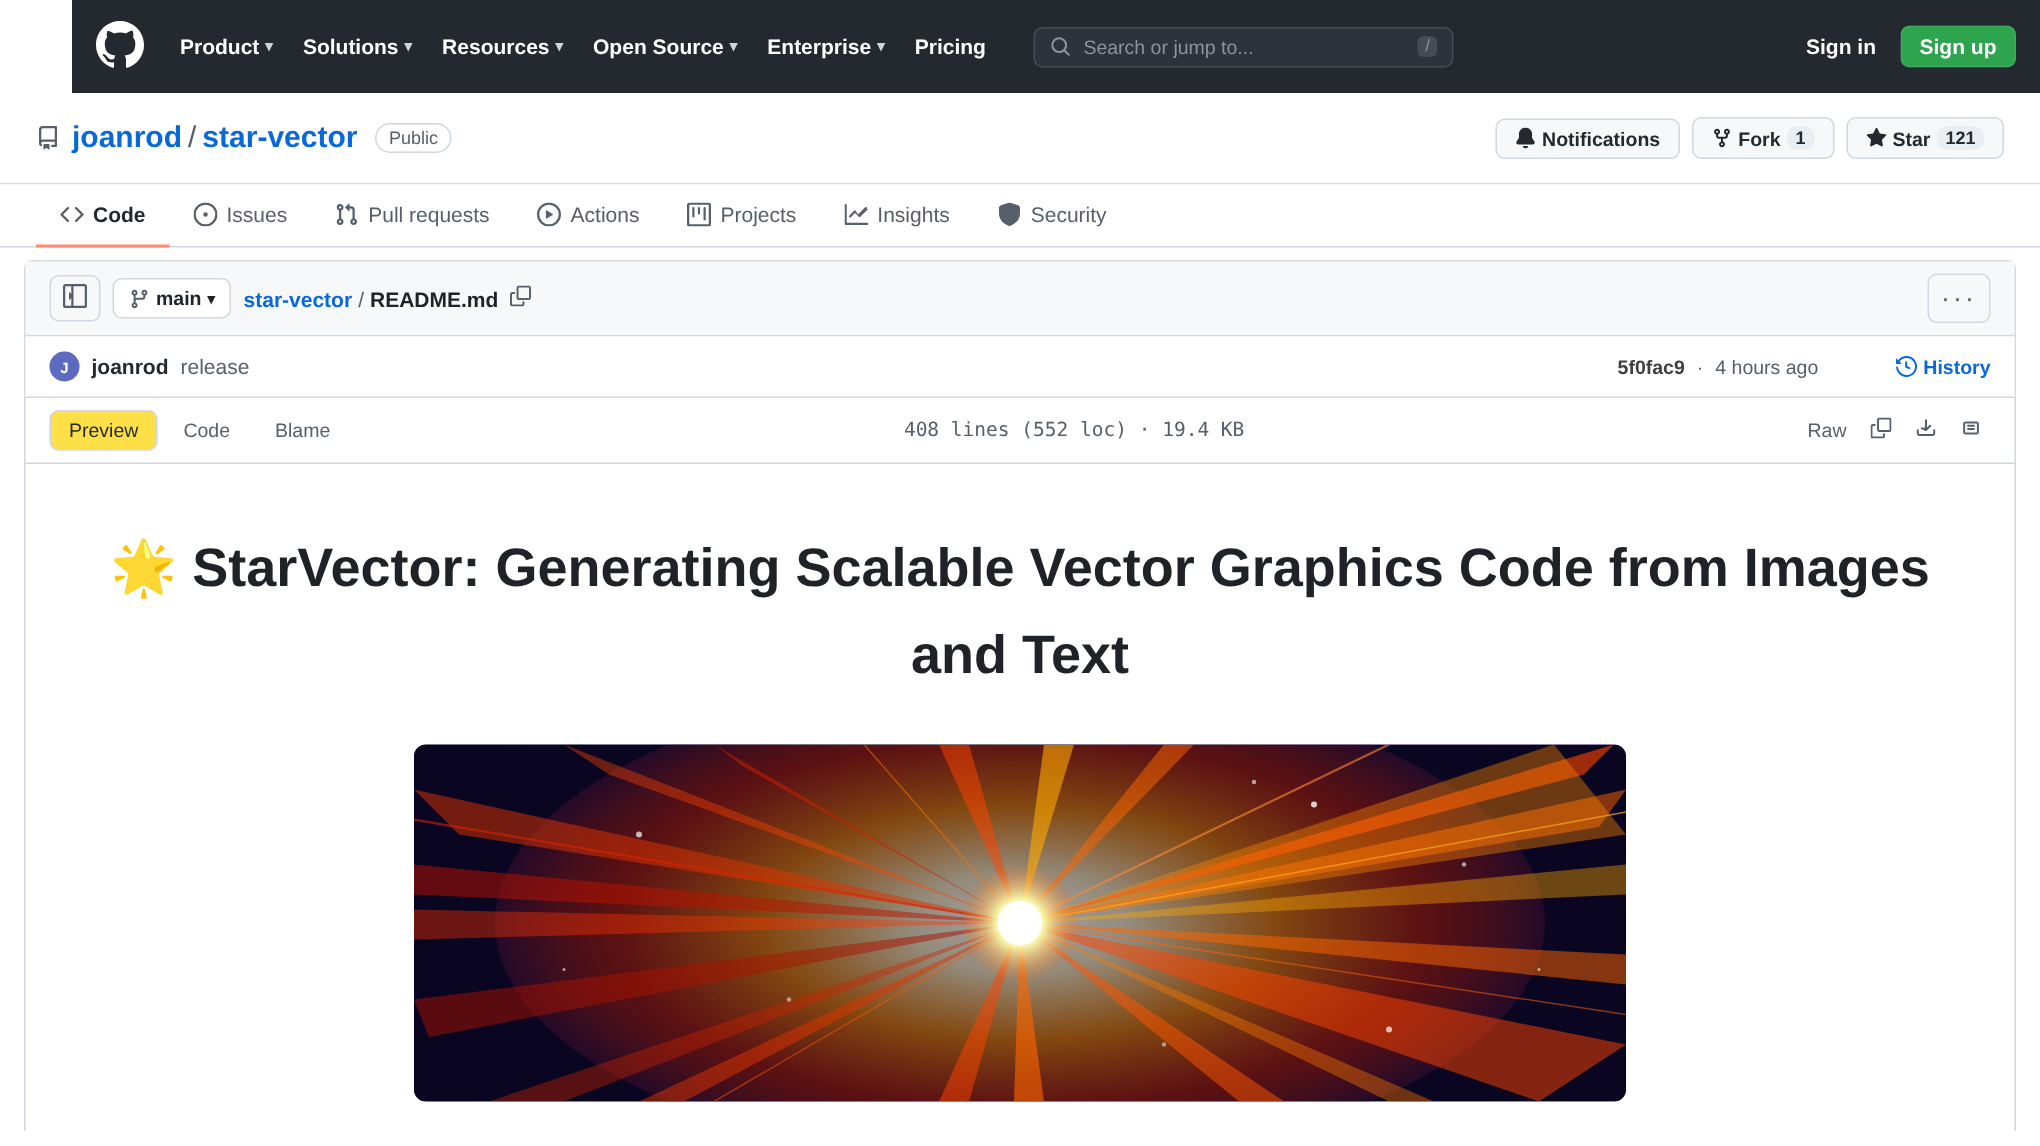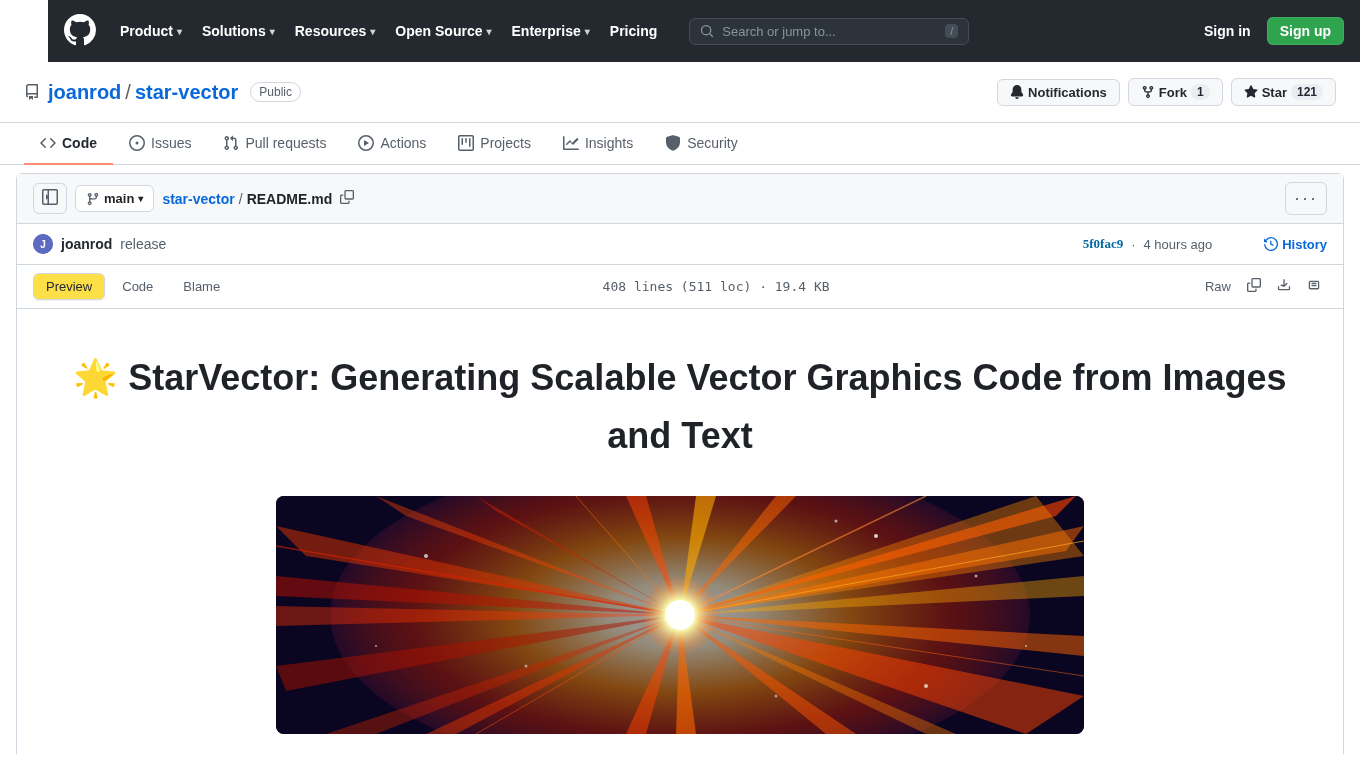--- a/index.html
+++ b/index.html
@@ -115,21 +115,21 @@
     }
     .commit-left { display: flex; align-items: center; gap: 8px; }
     .avatar {
       width: 20px; height: 20px; border-radius: 50%; background: #5c6bc0;
       display: flex; align-items: center; justify-content: center;
       color: white; font-size: 10px; font-weight: bold; overflow: hidden;
     }
     .commit-author { font-weight: 600; color: #24292f; }
     .commit-msg { color: #57606a; }
     .commit-right { display: flex; align-items: center; gap: 8px; color: #57606a; font-size: 13px; }
-    .commit-hash { color: #0369a1; font-weight: 600; font-family: Liberation Serif, serif; }
+    .commit-hash { color: #404040; font-weight: 600; }
     .history-link {
       display: flex; align-items: center; gap: 4px;
       color: #0969da; font-weight: 600; cursor: pointer; padding-left: 44px;
     }
     .code-tabs-bar {
       display: flex; align-items: center; justify-content: space-between;
       padding: 8px 16px; border-bottom: 1px solid #d0d7de;
     }
     .code-tabs { display: flex; align-items: center; gap: 4px; }
     .code-tab {
@@ -370,21 +370,21 @@
         </div>
       </div>
     </div>
 
     <div class="code-tabs-bar">
       <div class="code-tabs">
         <div class="code-tab active">Preview</div>
         <div class="code-tab">Code</div>
         <div class="code-tab">Blame</div>
       </div>
-      <span class="code-meta">408 lines (511 loc) · 19.4 KB</span>
+      <span class="code-meta">408 lines (552 loc) · 19.4 KB</span>
       <div class="code-actions">
         <button class="icon-btn" style="font-size:13px;">Raw</button>
         <button class="icon-btn">
           <svg width="14" height="14" viewBox="0 0 16 16" fill="currentColor">
             <path d="M0 6.75C0 5.784.784 5 1.75 5h1.5a.75.75 0 0 1 0 1.5h-1.5a.25.25 0 0 0-.25.25v7.5c0 .138.112.25.25.25h7.5a.25.25 0 0 0 .25-.25v-1.5a.75.75 0 0 1 1.5 0v1.5A1.75 1.75 0 0 1 9.25 16h-7.5A1.75 1.75 0 0 1 0 14.25Z"></path>
               <path d="M5 1.75C5 .784 5.784 0 6.75 0h7.5C15.216 0 16 .784 16 1.75v7.5A1.75 1.75 0 0 1 14.25 11h-7.5A1.75 1.75 0 0 1 5 9.25Zm1.75-.25a.25.25 0 0 0-.25.25v7.5c0 .138.112.25.25.25h7.5a.25.25 0 0 0 .25-.25v-7.5a.25.25 0 0 0-.25-.25Z"></path>
           </svg>
         </button>
         <button class="icon-btn">
           <svg width="14" height="14" viewBox="0 0 16 16" fill="currentColor">

